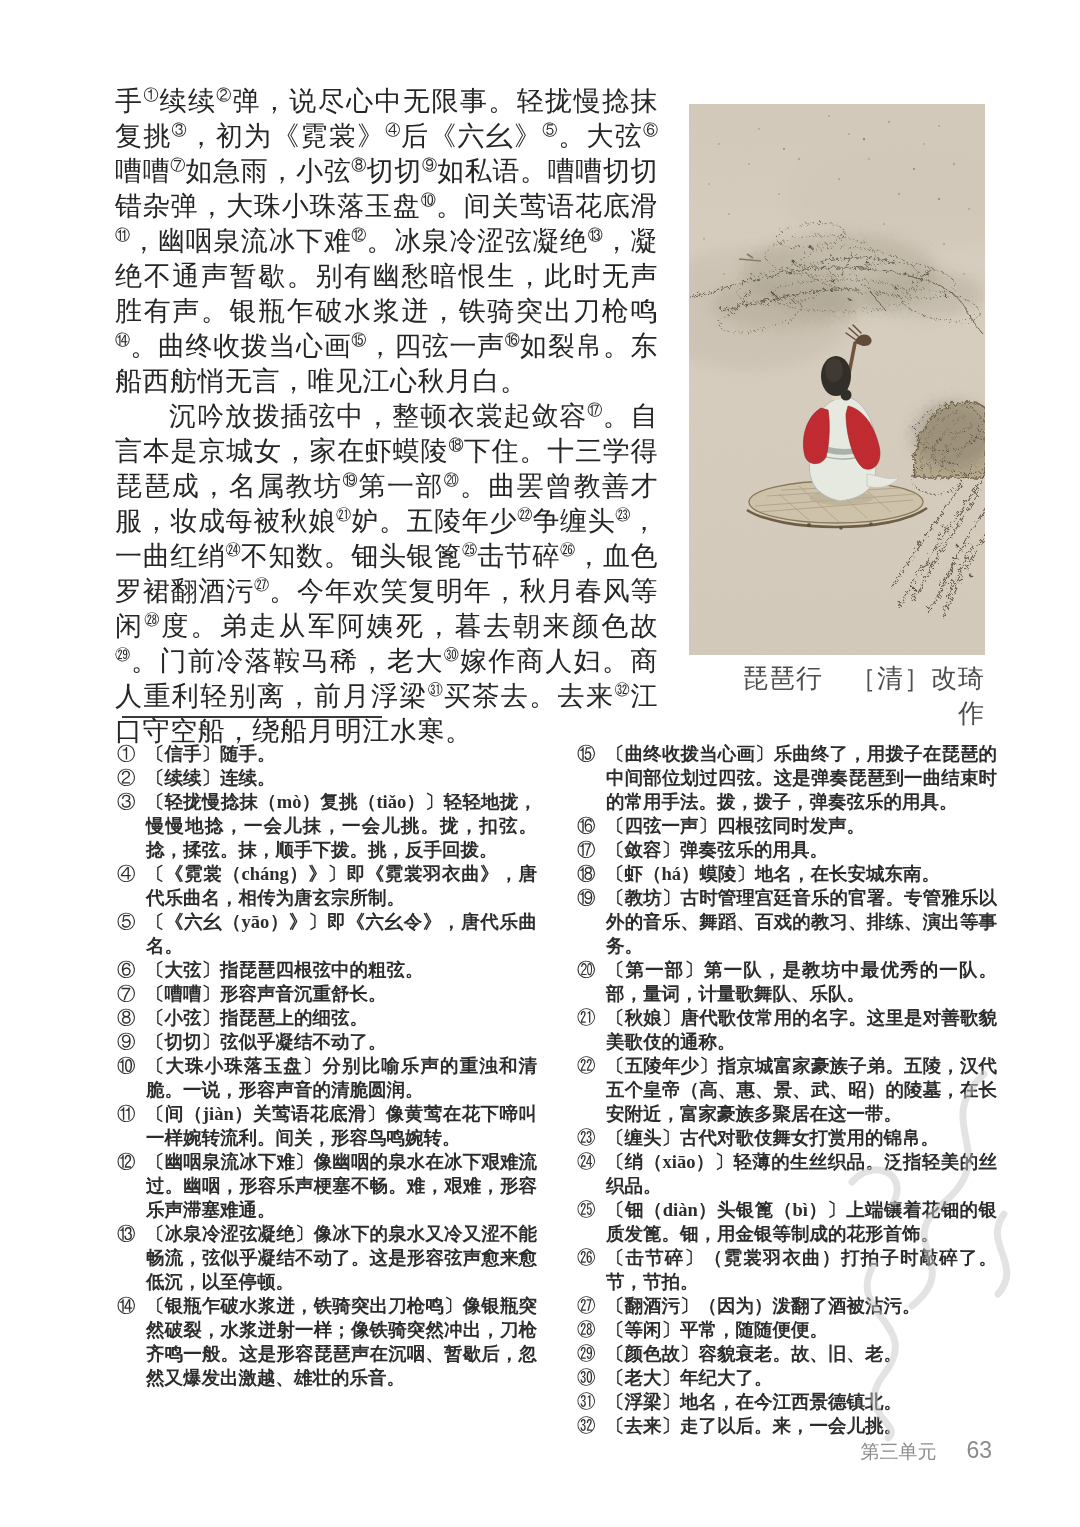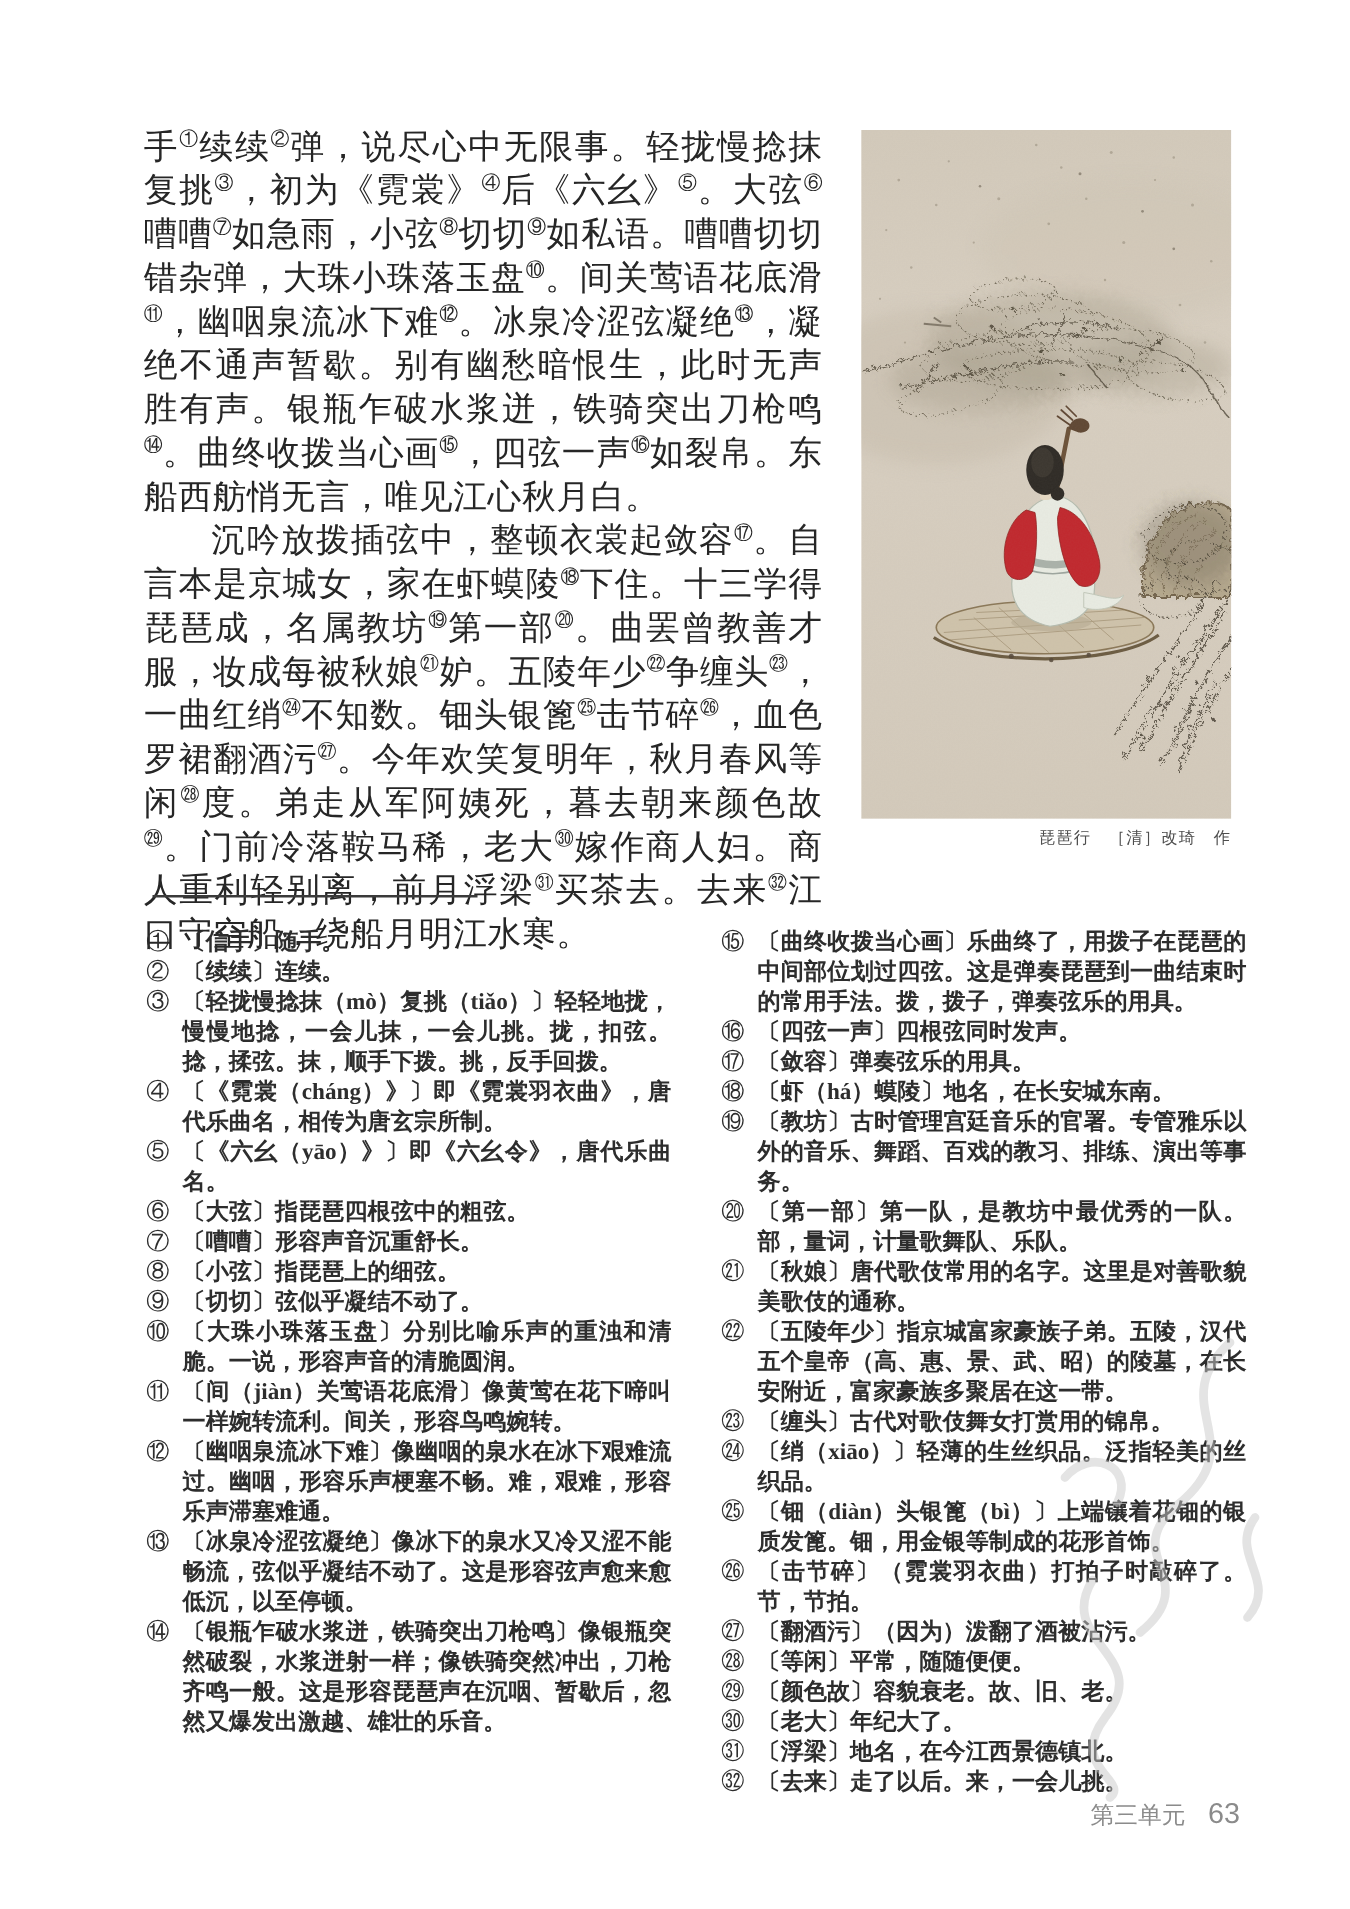--- a/index.html
+++ b/index.html
@@ -7,21 +7,21 @@
     width:1080px;height:1527px;
     background:#ffffff;
     font-family:"Liberation Serif","DejaVu Serif",serif;
     position:relative;
     overflow:hidden;
   }
   .page{position:absolute;inset:0;background:#ffffff;}
 
   
   .poem-block{
-    position:absolute;left:115px;top:100px;width:543px;
+    position:absolute;left:115px;top:84px;width:543px;
     color:#262626;
   }
   .poem-p{
     margin:0;
     font-size:27px;
     line-height:35px;
     text-align:justify;
     text-justify:inter-ideograph;
     letter-spacing:0.5px;
   }
@@ -35,21 +35,21 @@
 
   
   .painting{
     position:absolute;left:689px;top:104px;width:296px;height:551px;
     margin:0;
   }
   .painting svg{display:block;width:100%;height:100%;}
   .painting-caption{
     position:absolute;left:689px;top:661px;width:296px;
     text-align:right;
-    font-size:13px;color:#4d4d4d;
+    font-size:26px;color:#4d4d4d;
     letter-spacing:1px;
   }
 
   
   .fn-rule{
     position:absolute;left:122px;top:716px;width:260px;height:2px;
     background:#3a3a3a;
   }
   .fn-col{
     position:absolute;top:742px;width:420px;
@@ -67,21 +67,21 @@
   .fn-num{flex:0 0 29px;}
   .fn-text{flex:1;font-weight:bold;}
 
   
   .page-footer{
     position:absolute;left:740px;top:1437px;width:252px;
     text-align:right;color:#8b8b8b;
     font-size:19px;
   }
   .page-footer .pageno{
-    font-size:23px;margin-left:18px;
+    font-size:23px;margin-left:30px;
     font-family:"Liberation Sans","DejaVu Sans",sans-serif;
   }
 
   
   .watermark{
     position:absolute;left:812px;top:1062px;width:232px;height:382px;
     pointer-events:none;
   }
 </style>
 </head>

